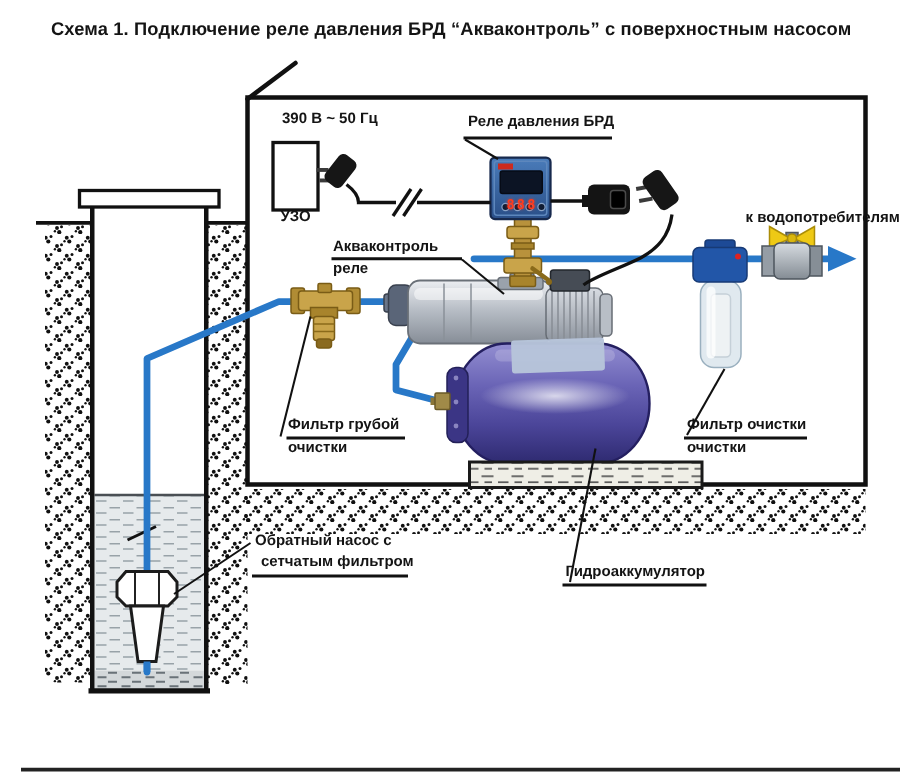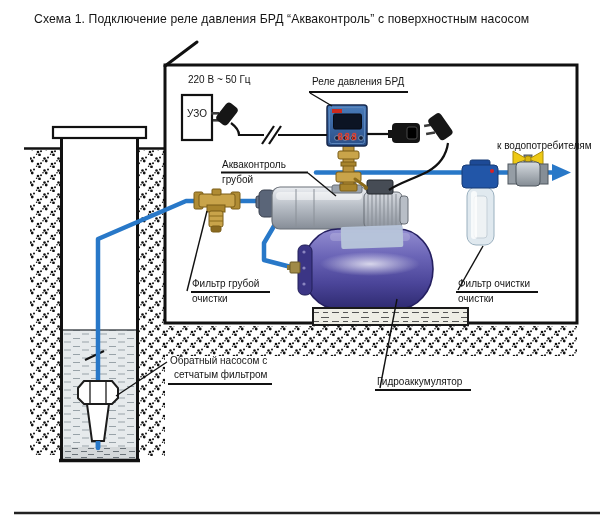--- a/index.html
+++ b/index.html
@@ -1,22 +1,22 @@
 <!DOCTYPE html>
 <html><head>
 <meta charset="utf-8">
 <style>
   html,body{margin:0;padding:0;background:#fff;}
   .stage{position:relative;width:600px;height:516px;background:#ffffff;
          font-family:"Liberation Sans",sans-serif;overflow:hidden;}
   .stage svg{position:absolute;left:0;top:0;}
-  .lbl{position:absolute;font-weight:normal;font-size:10px;color:#141414;
+  .lbl{position:absolute;font-weight:bold;font-size:10px;color:#141414;
        white-space:nowrap;line-height:1;}
   .title{font-size:12.2px;letter-spacing:.1px;}
-  .rcd-text{width:30px;height:38px;display:flex;align-items:center;justify-content:center;}
+  .rcd-text{width:30px;height:38px;display:flex;align-items:center;justify-content:center;margin-top:31px;}
   .digits{font-family:"DejaVu Sans Mono",monospace;color:#ff3b1e;font-size:9px;
           letter-spacing:1.5px;width:28px;height:15px;display:flex;align-items:center;
           justify-content:center;text-shadow:0 0 2px rgba(255,60,30,.8);}
 </style>
 </head>
 <body>
 
 <div class="stage">
 
 <svg width="600" height="516" viewBox="0 0 600 516">
@@ -241,28 +241,28 @@
     <line x1="168" y1="384" x2="272" y2="384" stroke-width="2"></line>
     <line x1="167" y1="362" x2="116" y2="396" stroke-width="1.4"></line>
     <line x1="375" y1="390" x2="471" y2="390" stroke-width="2"></line>
     <line x1="397" y1="299" x2="380" y2="388" stroke-width="1.4"></line>
   </g>
 
   <line x1="14" y1="513" x2="600" y2="513" stroke="#222" stroke-width="2.5"></line>
 </svg>
 
 <div class="lbl title" style="left:34px;top:13px;">Схема 1. Подключение реле давления БРД “Акваконтроль” с поверхностным насосом</div>
-<div class="lbl" style="left:188px;top:75px;">220 В ~ 50 Гц</div>
+<div class="lbl" style="left:188px;top:75px;">390 В ~ 50 Гц</div>
 <div class="lbl rcd-text" style="left:182px;top:95px;">УЗО</div>
 <div class="lbl" style="left:312px;top:77px;">Реле давления БРД</div>
 <div class="lbl digits" style="left:334px;top:130px;">888</div>
 <div class="lbl" style="left:222px;top:160px;">Акваконтроль</div>
-<div class="lbl" style="left:222px;top:175px;">грубой</div>
+<div class="lbl" style="left:222px;top:175px;">реле</div>
 <div class="lbl" style="left:465px;top:141px;padding-left:32px;">к водопотребителям</div>
 <div class="lbl" style="left:458px;top:279px;">Фильтр очистки</div>
 <div class="lbl" style="left:458px;top:294px;">очистки</div>
 <div class="lbl" style="left:192px;top:279px;">Фильтр грубой</div>
 <div class="lbl" style="left:192px;top:294px;">очистки</div>
-<div class="lbl" style="left:170px;top:356px;">Обратный насосом с</div>
+<div class="lbl" style="left:170px;top:356px;">Обратный насос с</div>
 <div class="lbl" style="left:174px;top:370px;">сетчатым фильтром</div>
 <div class="lbl" style="left:377px;top:377px;">Гидроаккумулятор</div>
 
 </div>
 
 </body></html>

